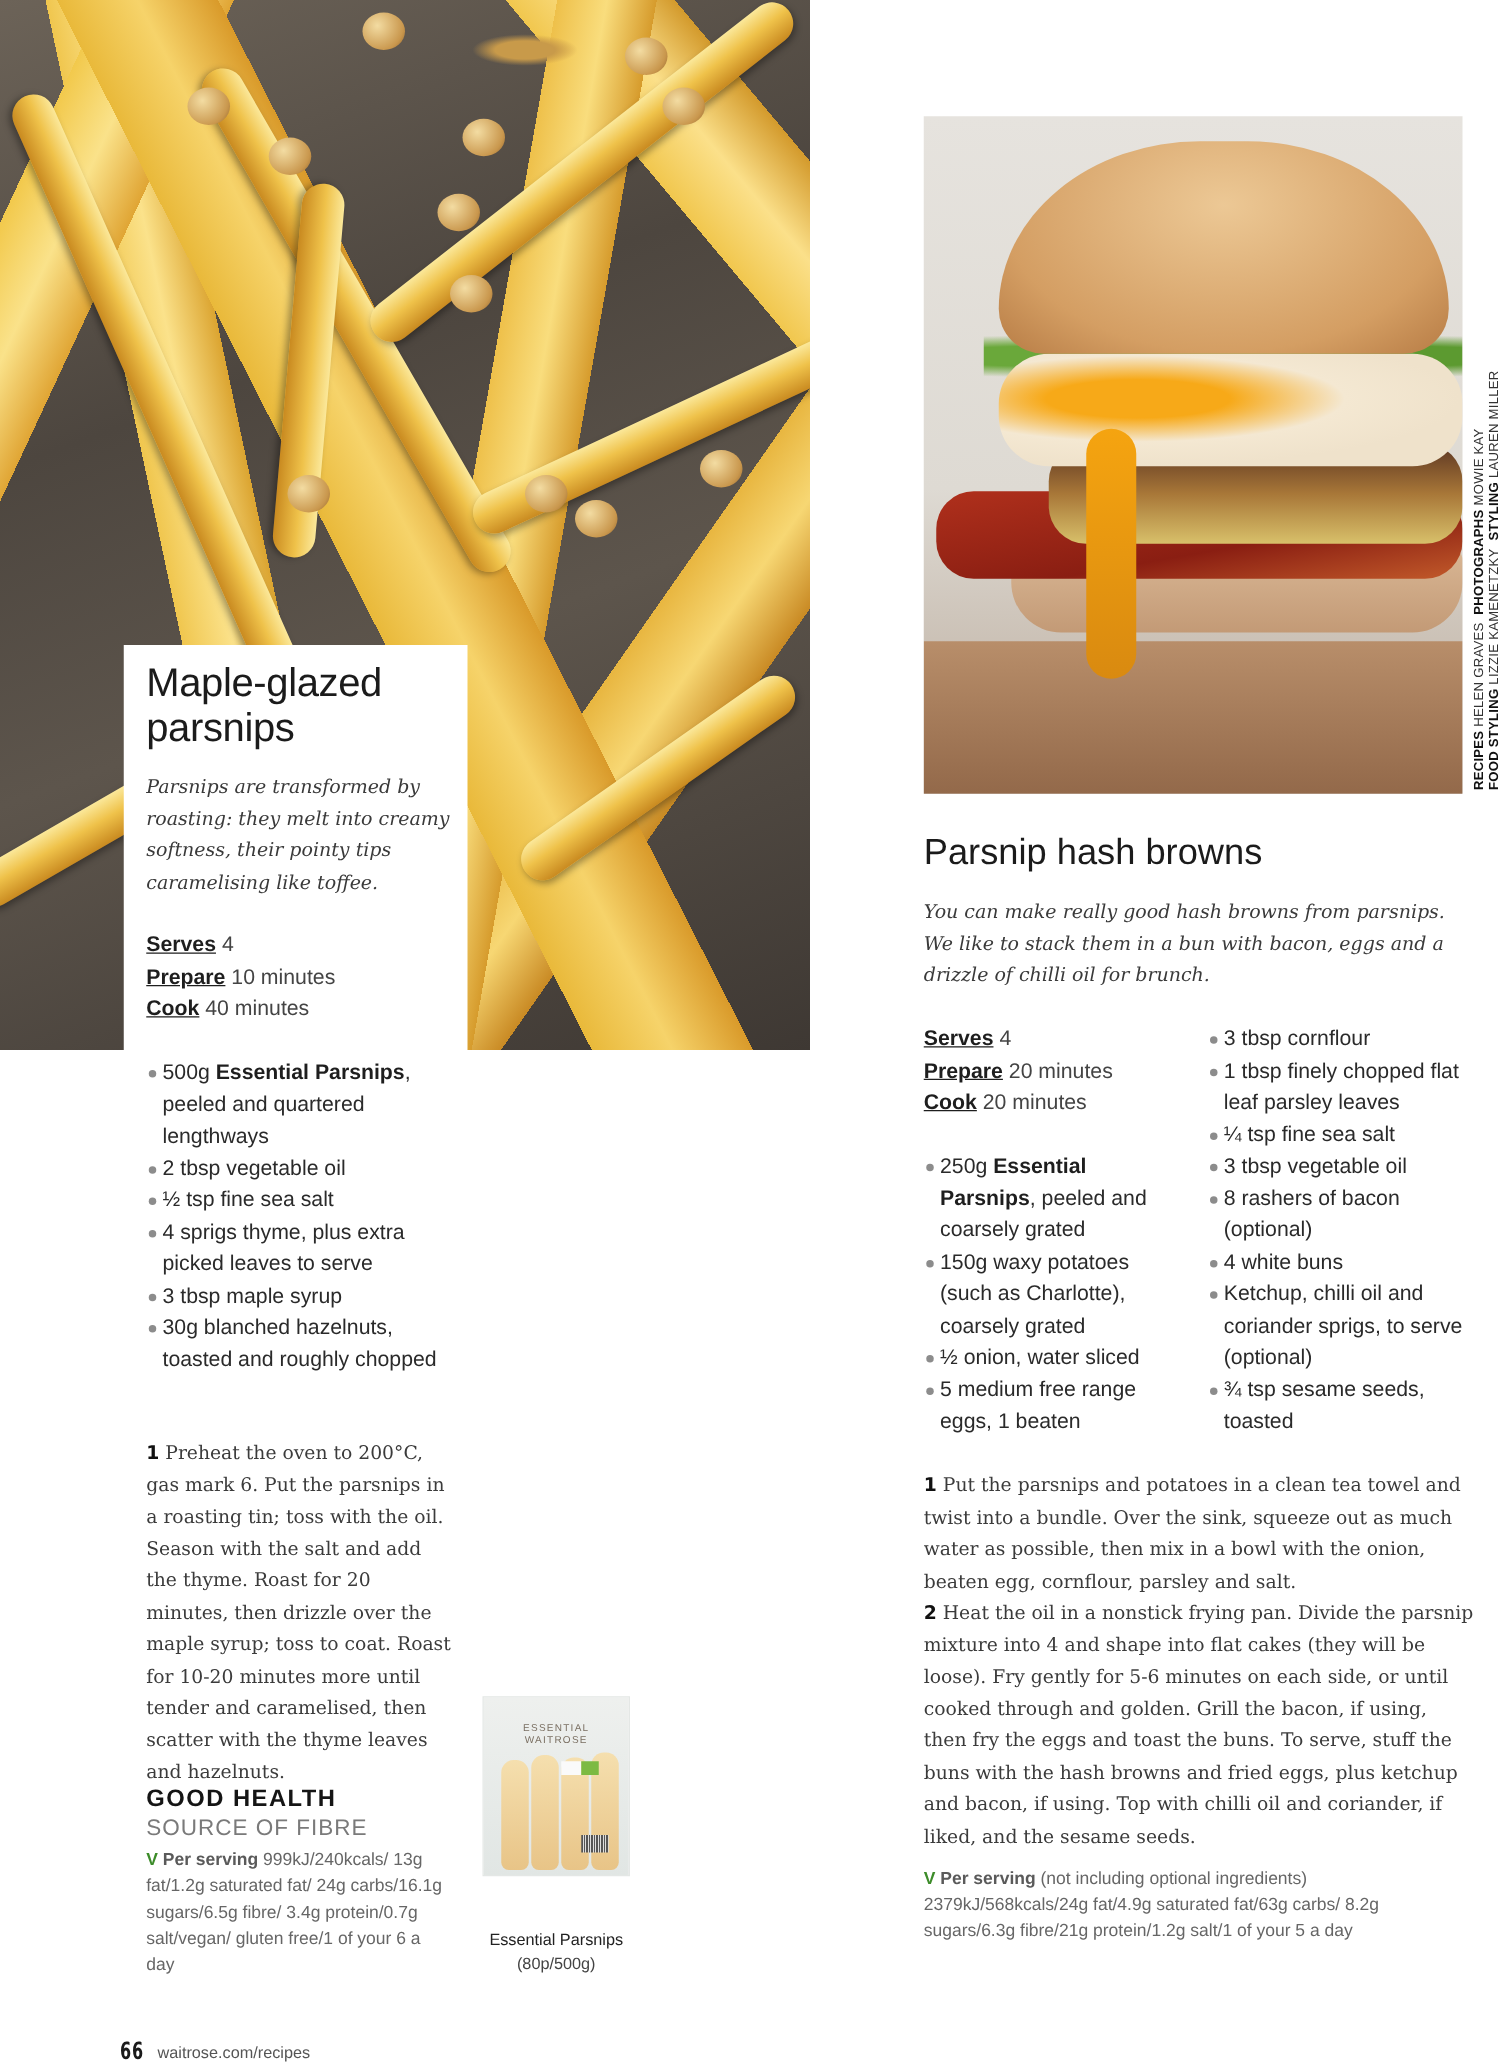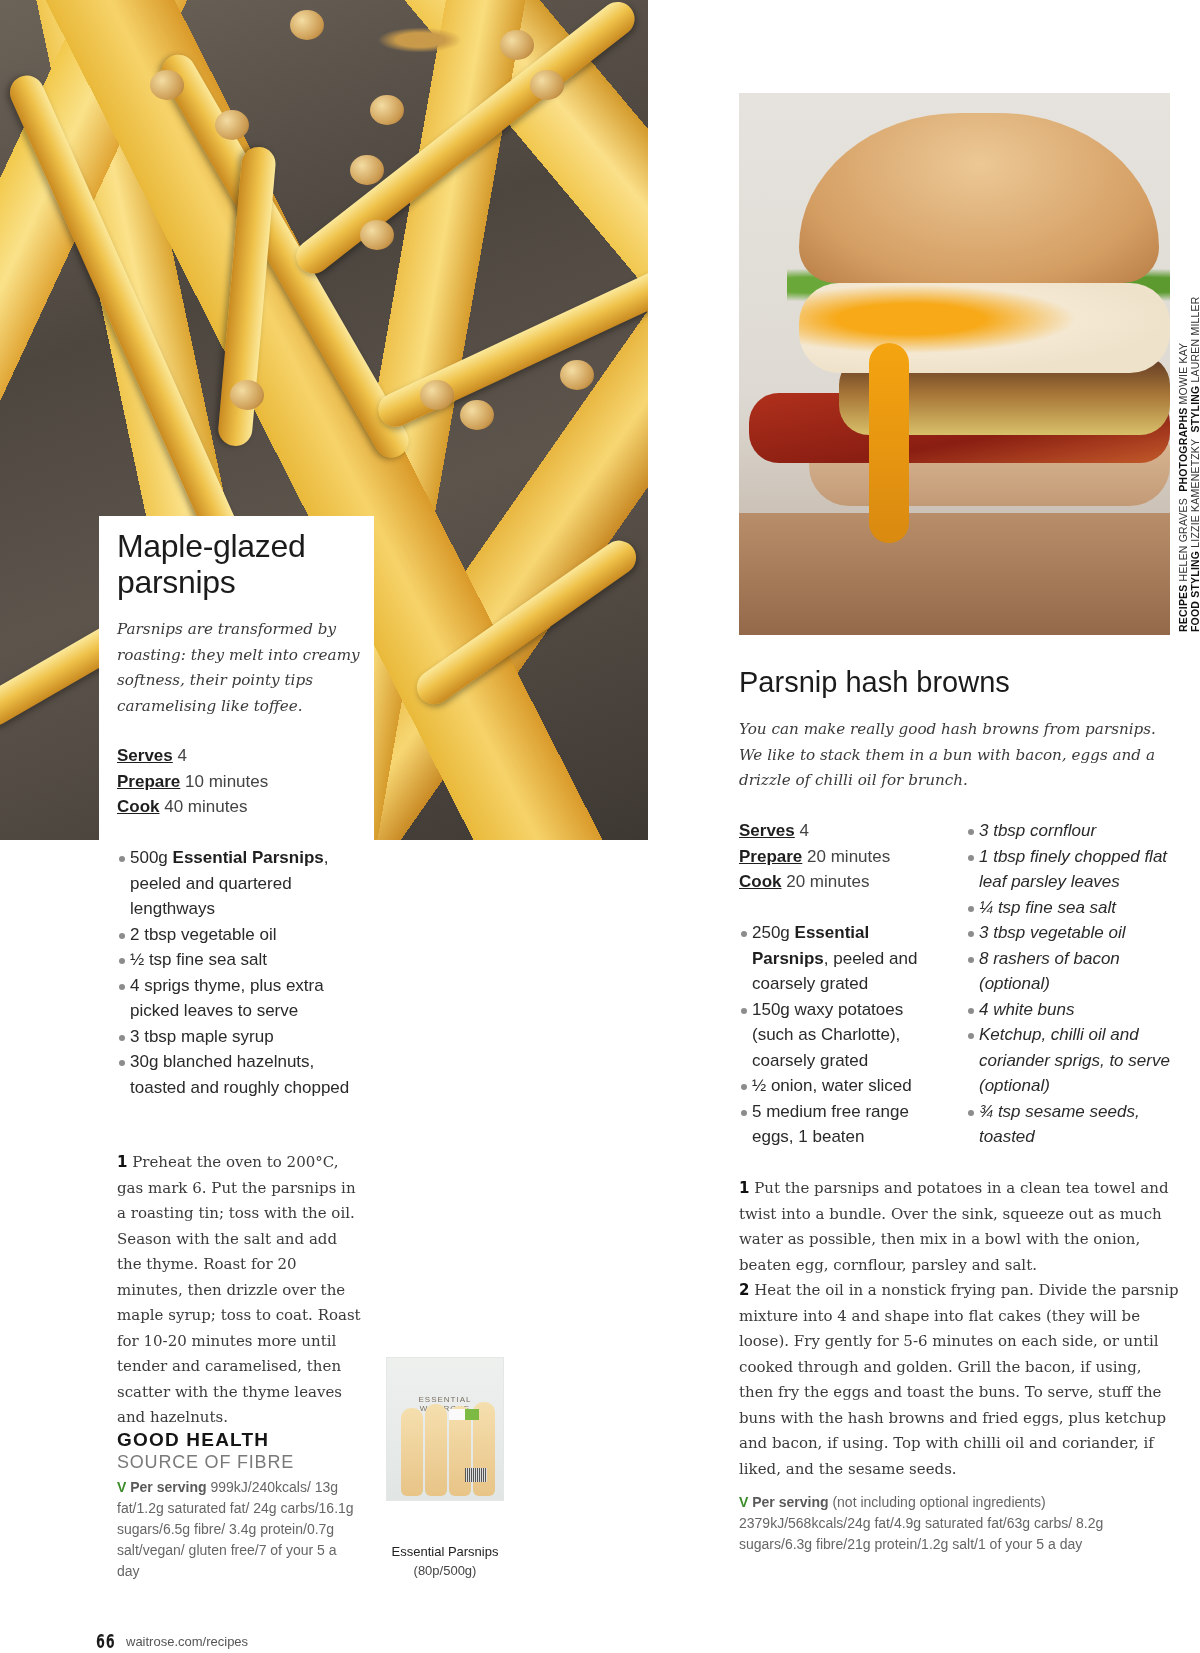--- a/index.html
+++ b/index.html
@@ -94,36 +94,36 @@
   .health-left { position: absolute; left: 117px; top: 1428px; width: 240px; }
   .health-left .gh-sub { margin-top: 0; }
   .health-left .nutrition { margin-top: 4px; }
 
   
   .product {
     position: absolute; left: 386px; top: 1357px; width: 118px; height: 144px;
     background: linear-gradient(180deg, #eef0ee, #e1e6e4); border: 1px solid #e4e7e5;
   }
   .product .brand { position: absolute; left: 0; width: 100%; top: 20px; text-align: center;
-    font-size: 8px; line-height: 9px; letter-spacing: 1px; color: #7a6f62; margin-top: 17px; }
+    font-size: 8px; line-height: 9px; letter-spacing: 1px; color: #7a6f62; }
   .product .root { position: absolute; width: 22px; border-radius: 10px 10px 6px 6px;
     background: linear-gradient(180deg, #f5dfae, #e8c487); }
   .product .label { position: absolute; left: 62px; top: 51px; width: 16px; height: 11px; background: #fafafa; }
   .product .green { position: absolute; left: 78px; top: 51px; width: 14px; height: 11px; background: #7cba43; }
   .product .barcode { position: absolute; left: 78px; top: 110px; width: 22px; height: 14px;
     background: repeating-linear-gradient(90deg, #555 0 1px, #ddd 1px 2px); }
   .product-caption { position: absolute; left: 370px; top: 1542px; width: 150px; text-align: center; font-size: 13px; line-height: 19px; color: #222; }
   .product-caption .price { font-weight: 300; color: #444; }
 
   
   .title-right { position: absolute; left: 739px; top: 664px; font-size: 29px; line-height: 36px; color: #1b1b1b; font-weight: normal; }
   .intro-right { position: absolute; left: 739px; top: 717px; width: 440px; font-size: 15.2px; line-height: 25.5px; }
   .meta-right { position: absolute; left: 739px; top: 818px; }
   .ing-right-a { position: absolute; left: 739px; top: 920px; width: 210px; }
-  .ing-right-b { position: absolute; left: 966px; top: 818px; width: 215px; font-style: italic; }
+  .ing-right-b { position: absolute; left: 966px; top: 818px; width: 215px; }
   .method-right { position: absolute; left: 739px; top: 1176px; width: 440px; }
   .health-right { position: absolute; left: 739px; top: 1490px; width: 440px; }
   .health-right .nutrition { margin-top: 2px; }
 
   
   .footer { position: absolute; left: 96px; top: 1630px; font-size: 13px; color: #555; display: flex; align-items: center; gap: 8px; }
   .page-num { font-family: "DejaVu Sans Condensed", "DejaVu Sans", sans-serif; font-weight: bold; font-size: 19px; color: #1a1a1a; letter-spacing: 1px; transform: scaleX(0.75); transform-origin: left; display: inline-block; width: 22px; }
 </style>
 </head>
 <body>
@@ -203,21 +203,21 @@
 <div class="method method-left">
     <div><b>1</b> <span>Preheat the oven to 200°C, gas mark 6. Put the parsnips in a roasting tin; toss with the oil. Season with the salt and add the thyme. Roast for 20 minutes, then drizzle over the maple syrup; toss to coat. Roast for 10-20 minutes more until tender and caramelised, then scatter with the thyme leaves and hazelnuts.</span></div>
   </div>
 
 <div class="health-left">
   <div class="gh-title">GOOD HEALTH</div>
   <div class="gh-sub">SOURCE OF FIBRE</div>
   <div class="nutrition">
     <span class="veg">V</span>
     <b>Per serving</b>
-    <span>999kJ/240kcals/ 13g fat/1.2g saturated fat/ 24g carbs/16.1g sugars/6.5g fibre/ 3.4g protein/0.7g salt/vegan/ gluten free/7 of your 5 a day</span>
+    <span>999kJ/240kcals/ 13g fat/1.2g saturated fat/ 24g carbs/16.1g sugars/6.5g fibre/ 3.4g protein/0.7g salt/vegan/ gluten free/1 of your 6 a day</span>
   </div>
 </div>
 
 <div class="product">
   <div class="brand">
     <div>ESSENTIAL</div>
     <div>WAITROSE</div>
   </div>
   <div class="root" style="left:14px;top:50px;height:88px;"></div>
   <div class="root" style="left:38px;top:46px;height:92px;"></div>

